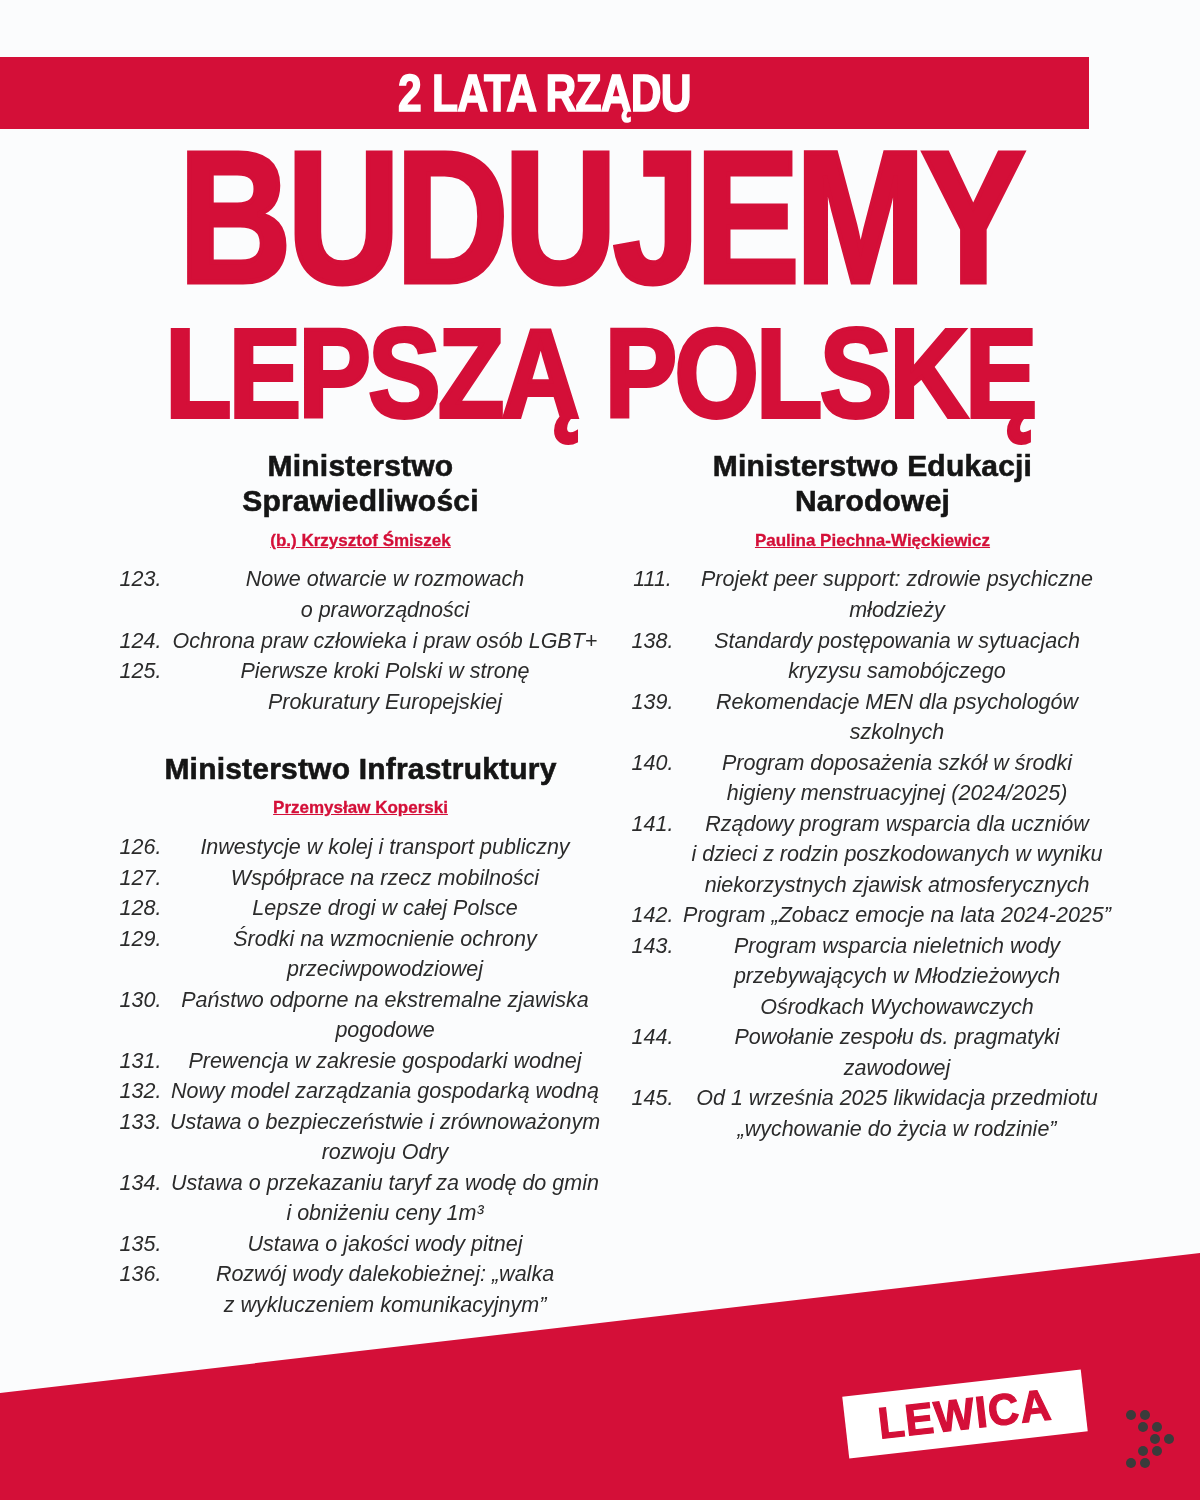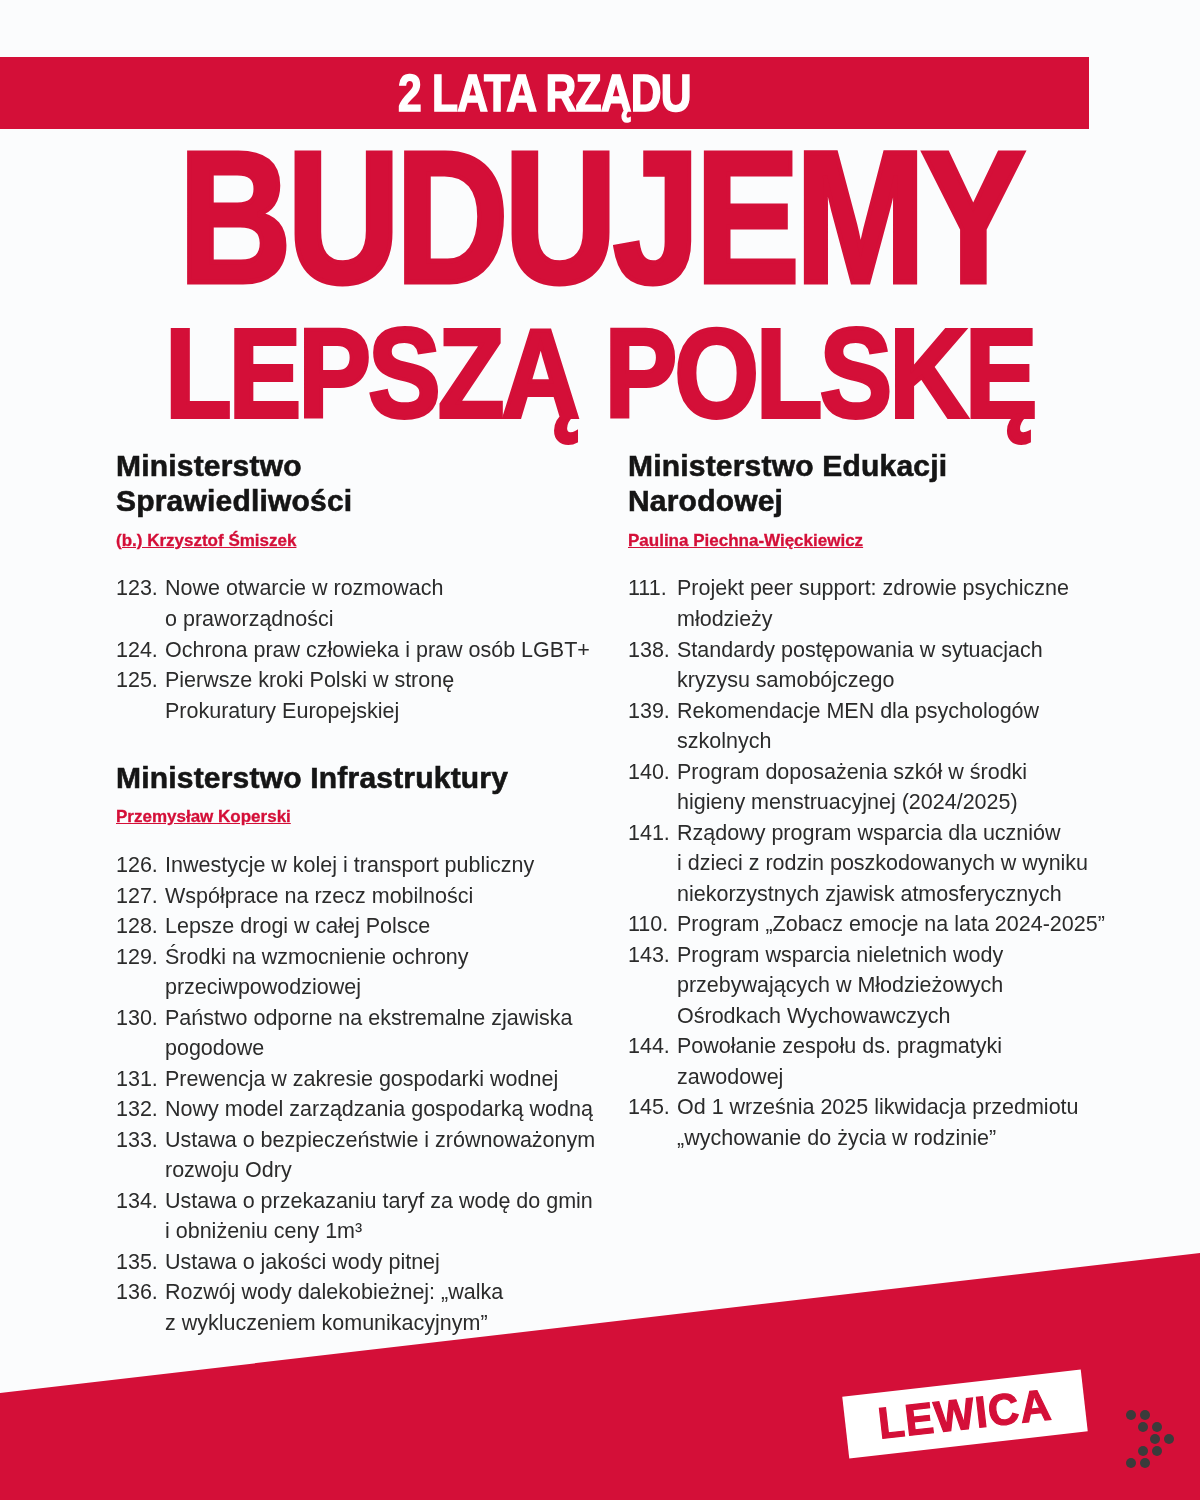--- a/index.html
+++ b/index.html
@@ -39,38 +39,38 @@
     -webkit-text-stroke:5px currentColor;white-space:nowrap;
   }
   .title-line2{
     display:block;font-size:126px;line-height:1;margin-top:4px;
     transform:scaleX(.86);letter-spacing:-3px;
     -webkit-text-stroke:4px currentColor;white-space:nowrap;
   }
   
   .cols{
     position:absolute;top:448px;left:116px;width:1002px;
-    display:flex;gap:23px;
+    display:flex;gap:23px;text-align:center;
   }
   .col{width:489px}
   .section + .section{margin-top:34px}
   .ministry{
     margin:0;color:var(--heading);
     font-size:30px;font-weight:800;line-height:1.18;
     letter-spacing:.2px;white-space:pre-line;
     -webkit-text-stroke:.6px currentColor;
   }
   .minister{
     margin:13px 0 0;color:var(--red);
     font-size:17px;font-weight:bold;line-height:1.1;text-decoration:underline;
     -webkit-text-stroke:.3px currentColor;
   }
   .items{
-    list-style:none;margin:23px 0 0;padding:0;
-    color:var(--body);font-size:21.5px;line-height:1.42;
+    list-style:none;margin:14px 0 0;padding:0;
+    color:var(--body);font-size:21.5px;line-height:1.42;font-style:italic;
   }
   .item{display:flex;align-items:flex-start}
   .item-num{flex:0 0 49px}
   .item-text{flex:1;white-space:pre-line}
   
   .band{
     position:absolute;top:1240px;left:0;width:1200px;height:260px;
     background:var(--red);
     clip-path:polygon(0 153px,1200px 13px,1200px 260px,0 260px);
   }
@@ -208,21 +208,21 @@
             <span class="item-text">Program doposażenia szkół w środki
 higieny menstruacyjnej (2024/2025)</span>
           </li>
         <li class="item">
             <span class="item-num">141.</span>
             <span class="item-text">Rządowy program wsparcia dla uczniów
 i dzieci z rodzin poszkodowanych w wyniku
 niekorzystnych zjawisk atmosferycznych</span>
           </li>
         <li class="item">
-            <span class="item-num">110.</span>
+            <span class="item-num">142.</span>
             <span class="item-text">Program „Zobacz emocje na lata 2024-2025”</span>
           </li>
         <li class="item">
             <span class="item-num">143.</span>
             <span class="item-text">Program wsparcia nieletnich wody
 przebywających w Młodzieżowych
 Ośrodkach Wychowawczych</span>
           </li>
         <li class="item">
             <span class="item-num">144.</span>

